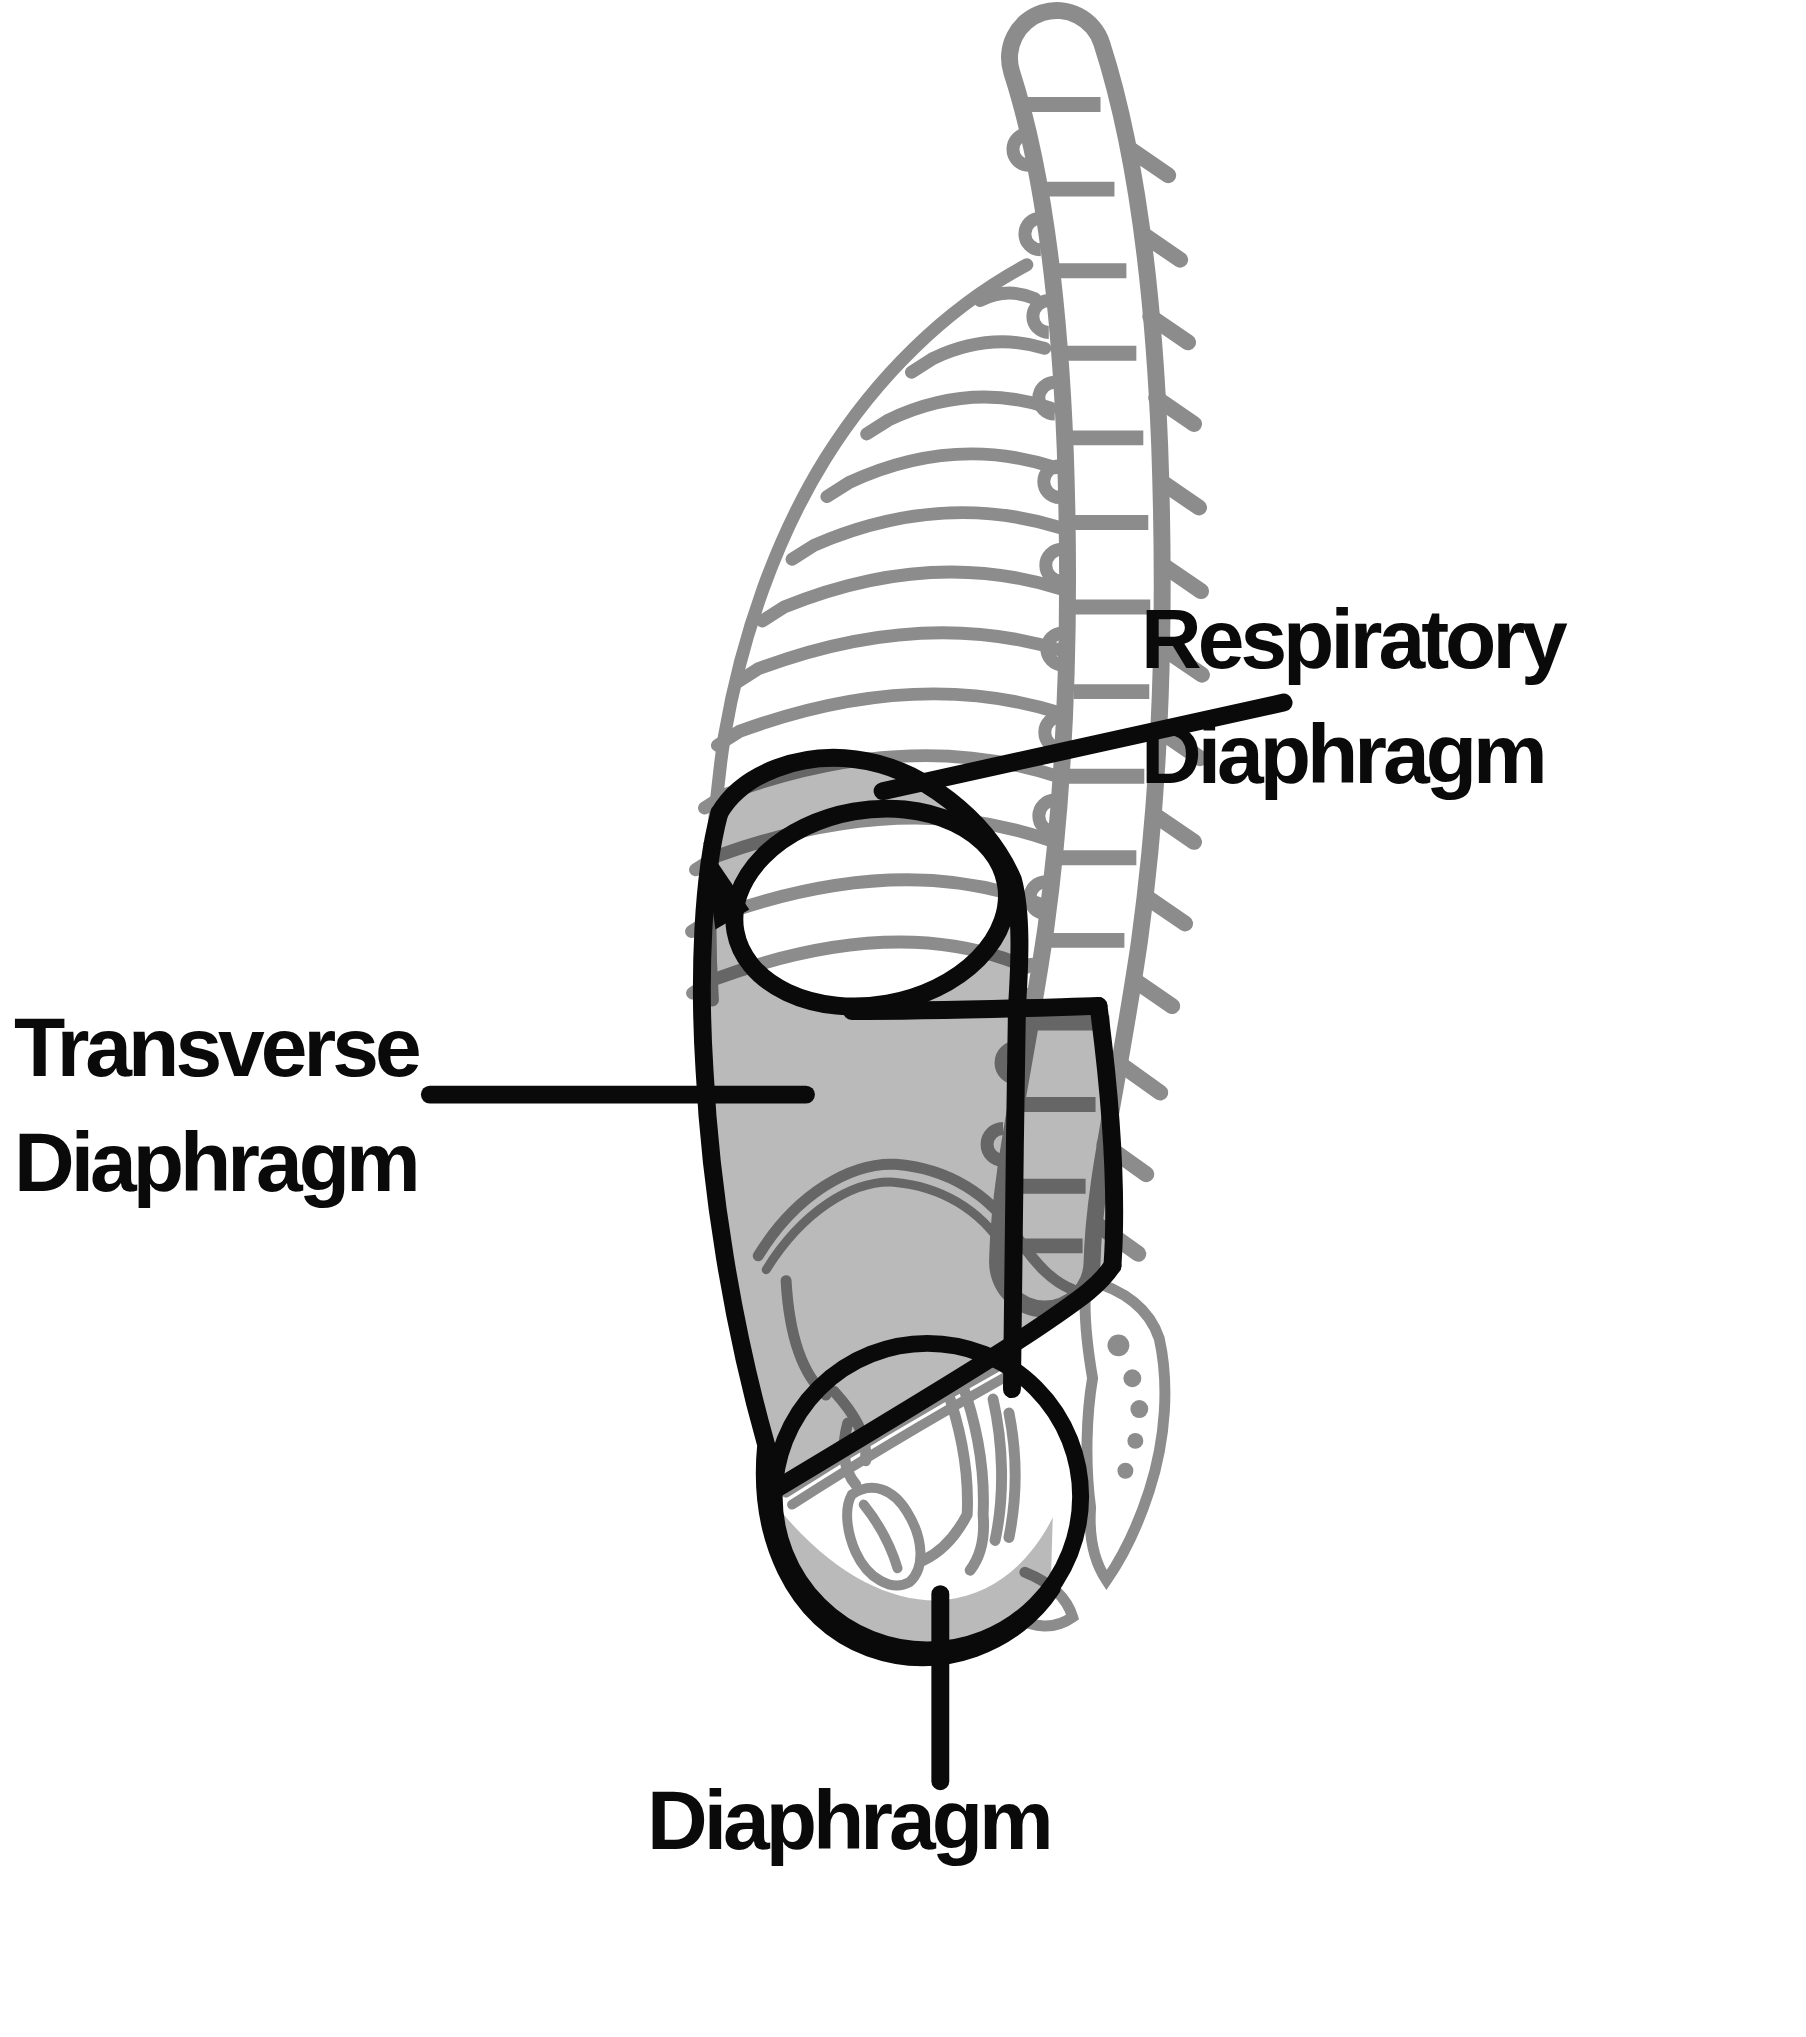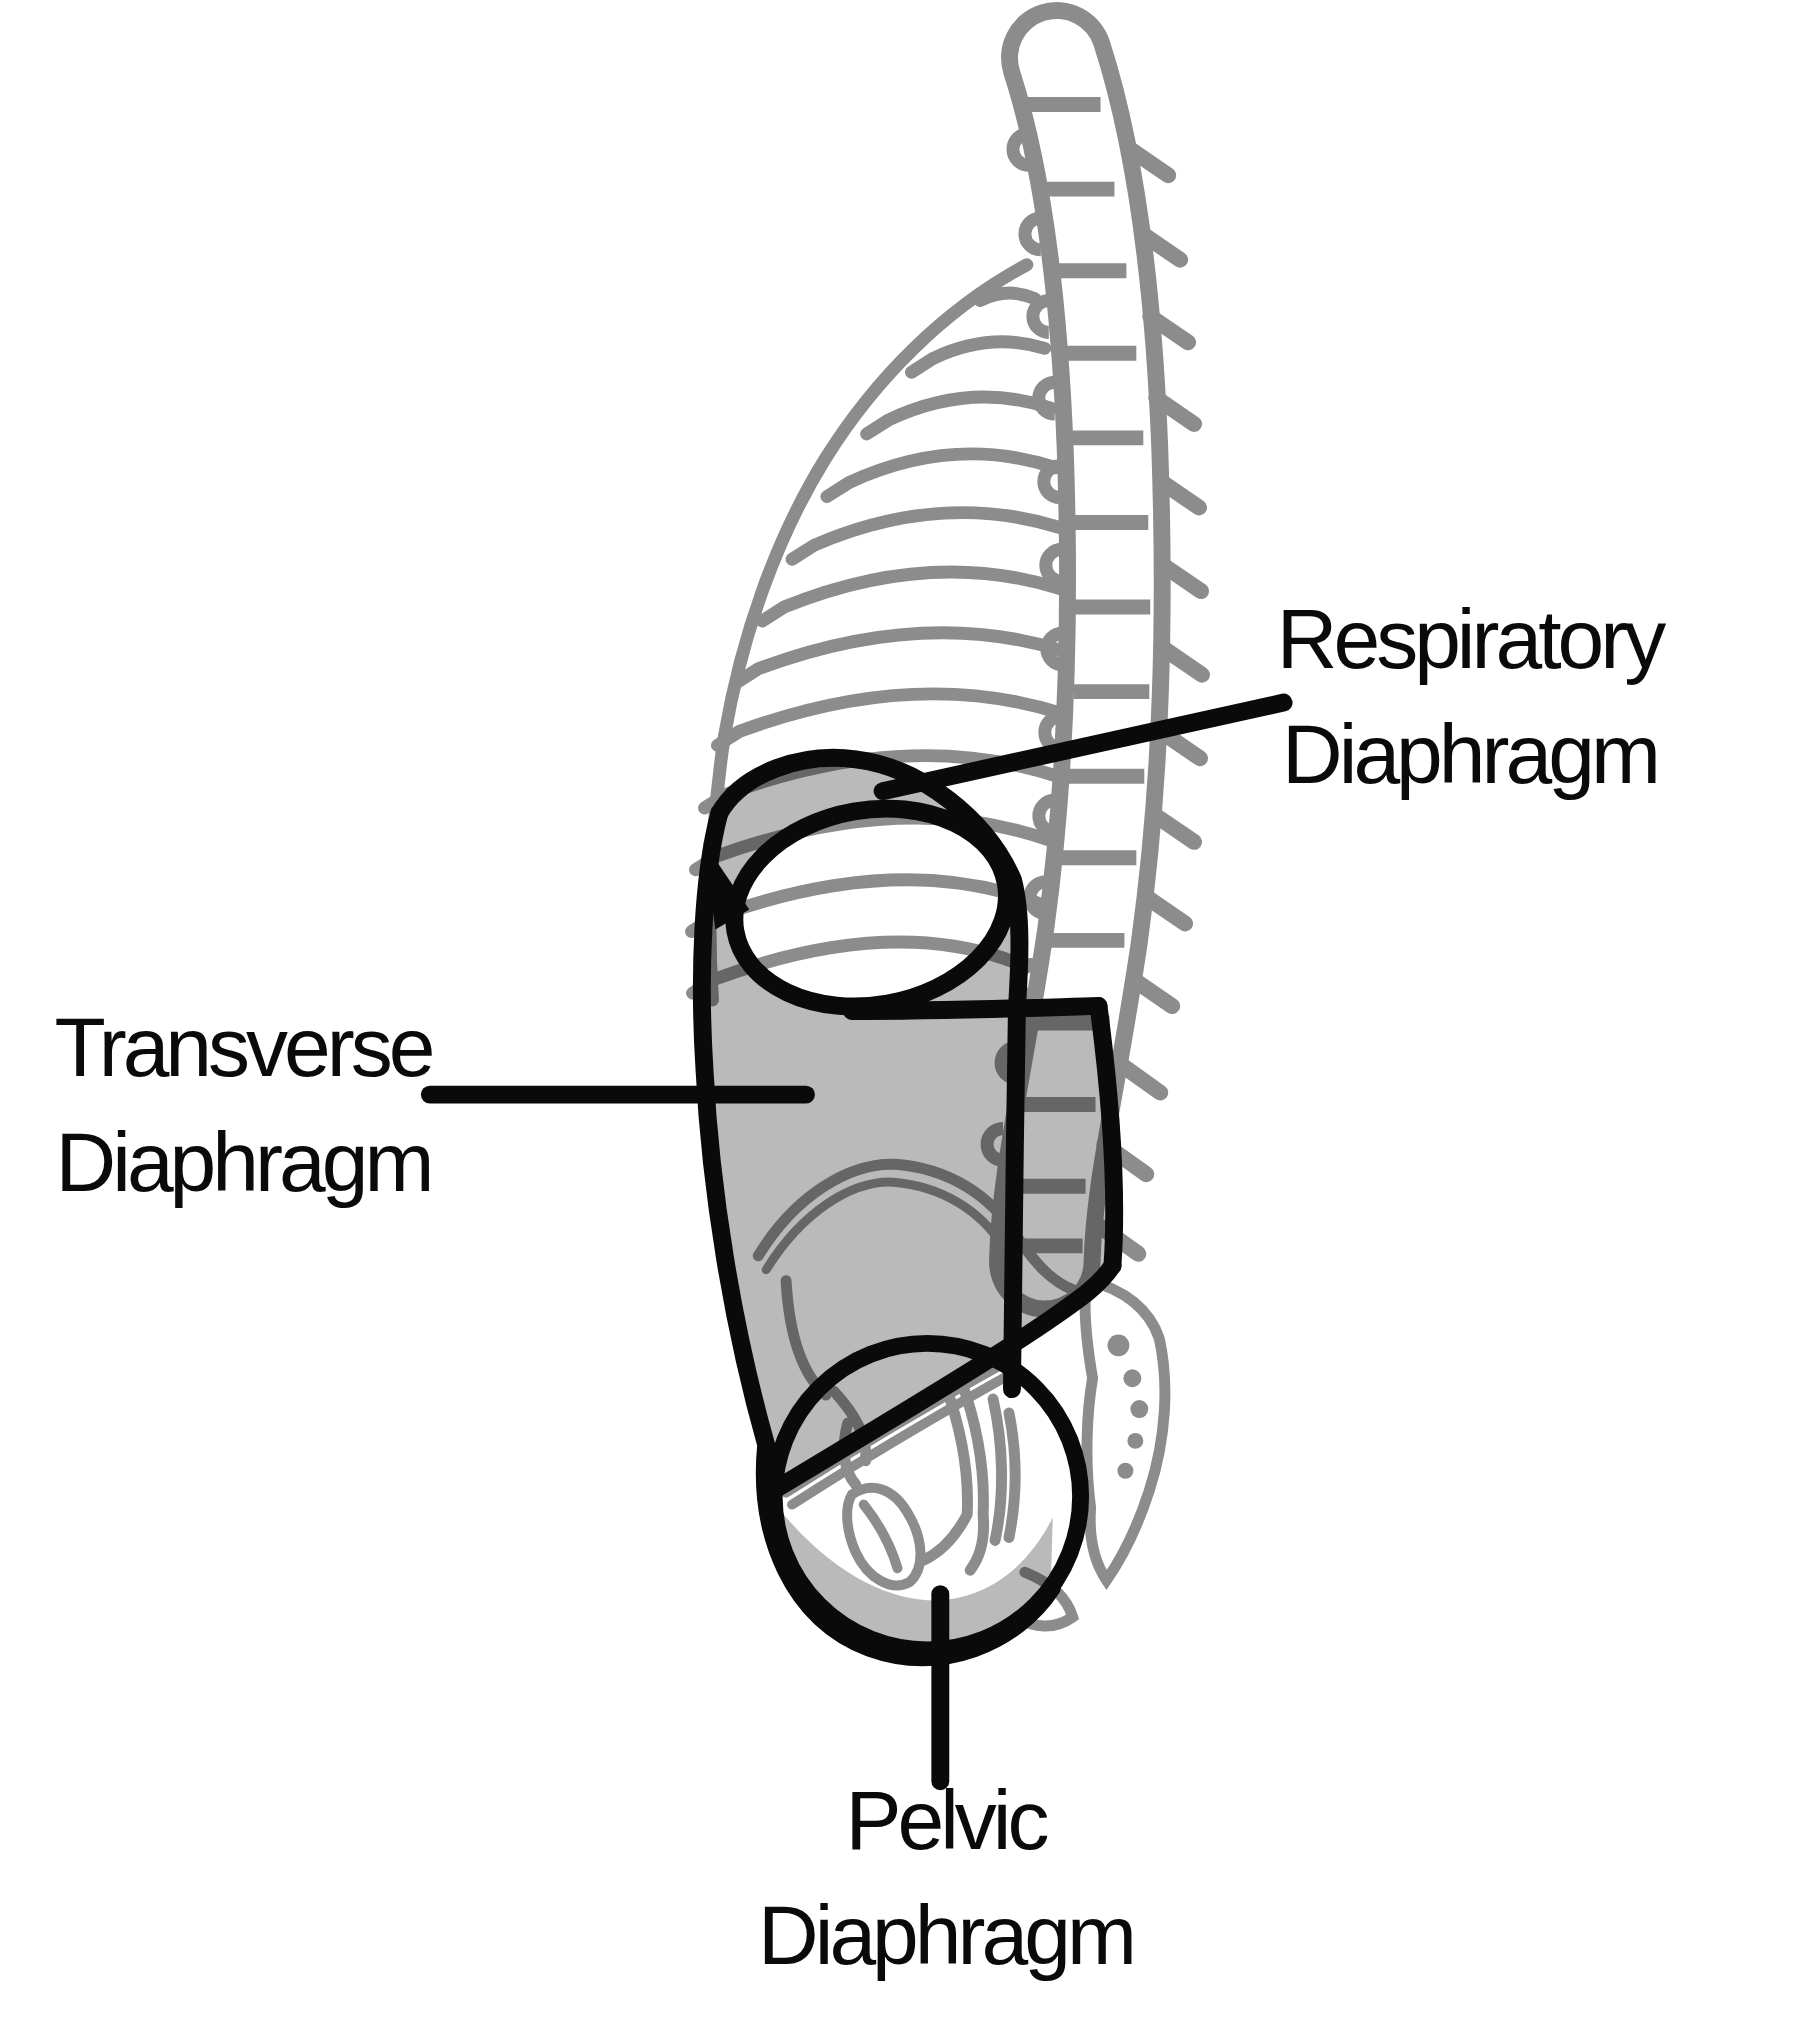--- a/index.html
+++ b/index.html
@@ -6,22 +6,22 @@
   .canvas{
     position:relative;
     width:1807px;height:2038px;
     background:#ffffff;
     overflow:hidden;
     font-family:"Liberation Sans", sans-serif;
   }
   .figure-svg{position:absolute;left:0;top:0;}
   .label{
     position:absolute;
-    text-align:center;
-    font-weight:400;
+    text-align:left;
+    font-weight:700;
     color:#0a0a0a;
     font-size:84px;
     line-height:115px;
     letter-spacing:-4px;
     white-space:nowrap;
   }
   .label div{white-space:nowrap;}
   .label-respiratory{left:1141px;top:582px;width:657px;}
   .label-ta{left:14px;top:990px;width:458px;}
   .label-pelvic{left:647px;top:1763px;width:597px;}
@@ -120,18 +120,17 @@
     <div>Respiratory</div>
     <div>Diaphragm</div>
   </div>
 
   <div class="label label-ta">
     <div>Transverse</div>
     <div>Diaphragm</div>
   </div>
 
   <div class="label label-pelvic">
-    <div>Pelvic</div>
     <div>Diaphragm</div>
   </div>
 
 </div>
 
 
 </body></html>

